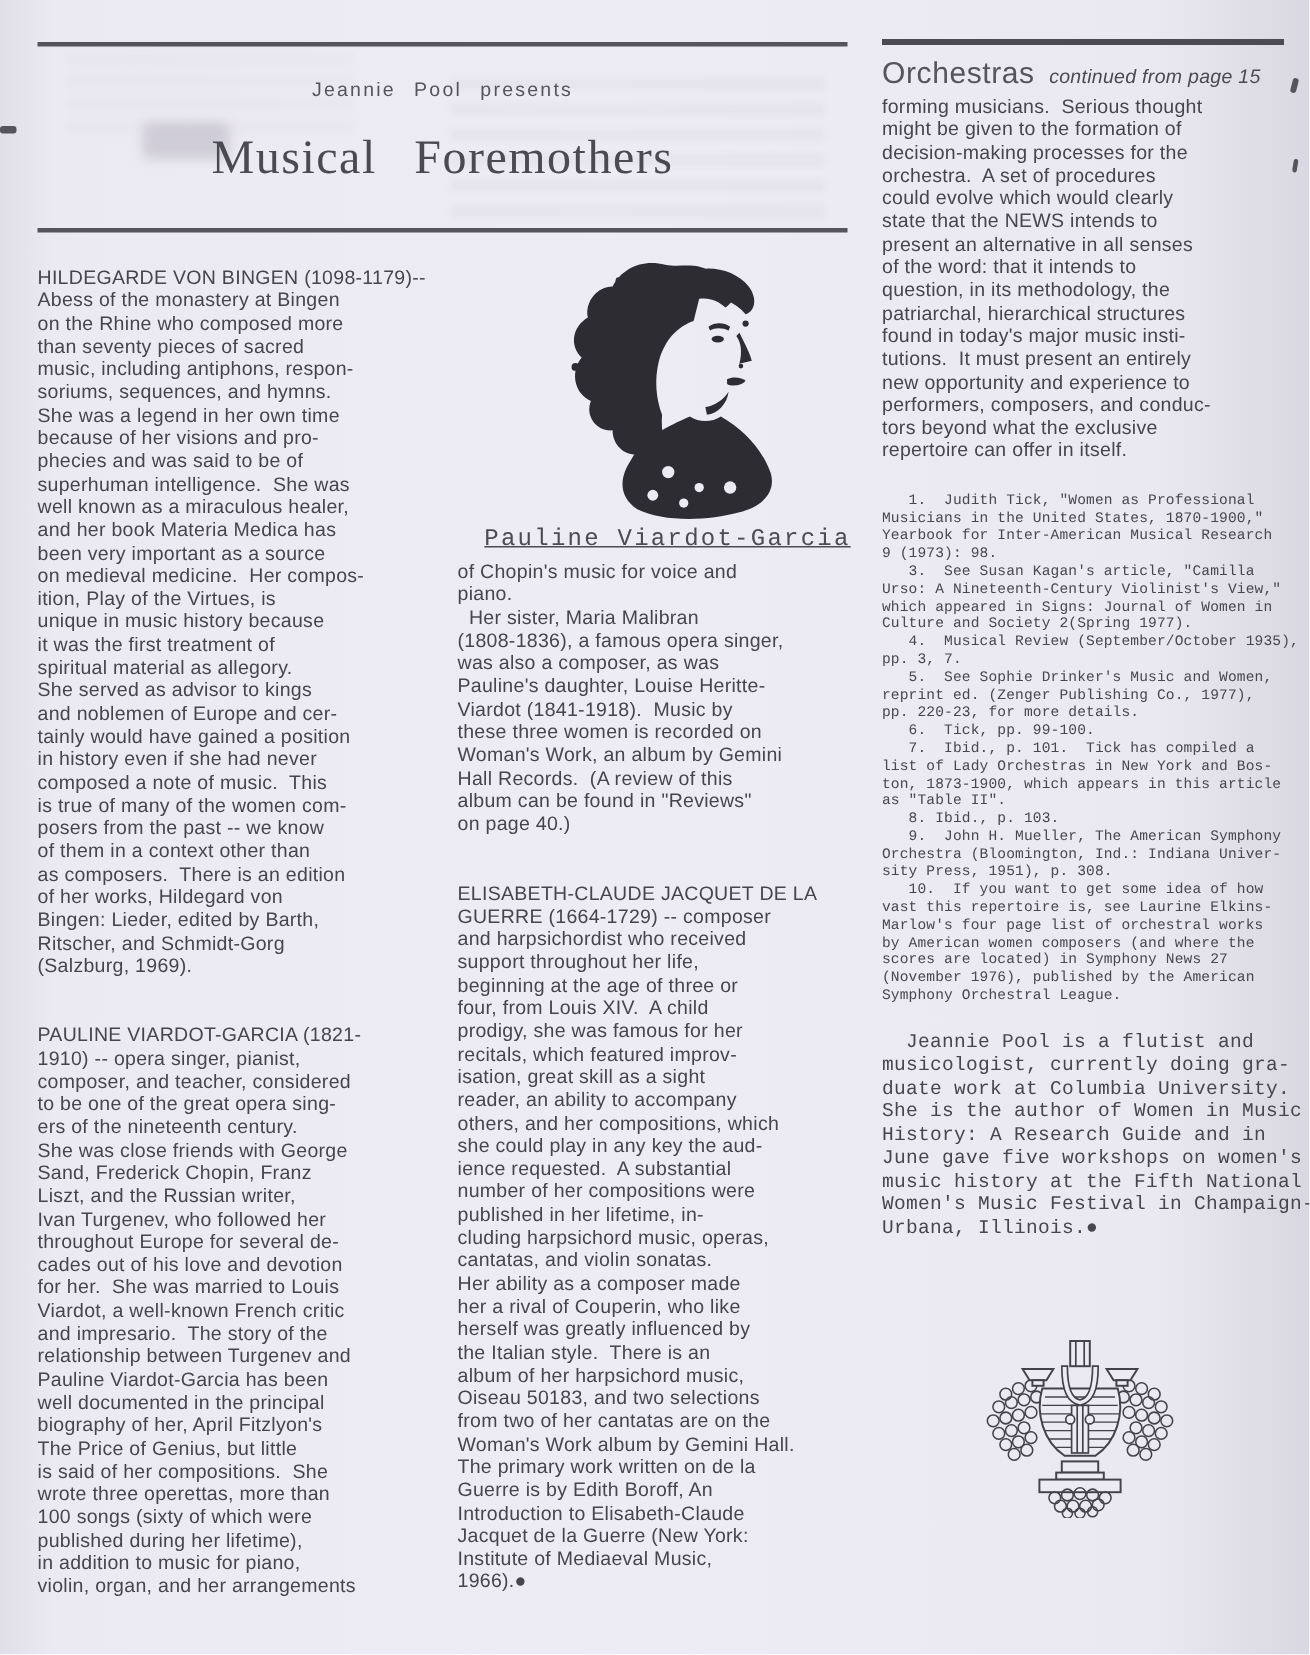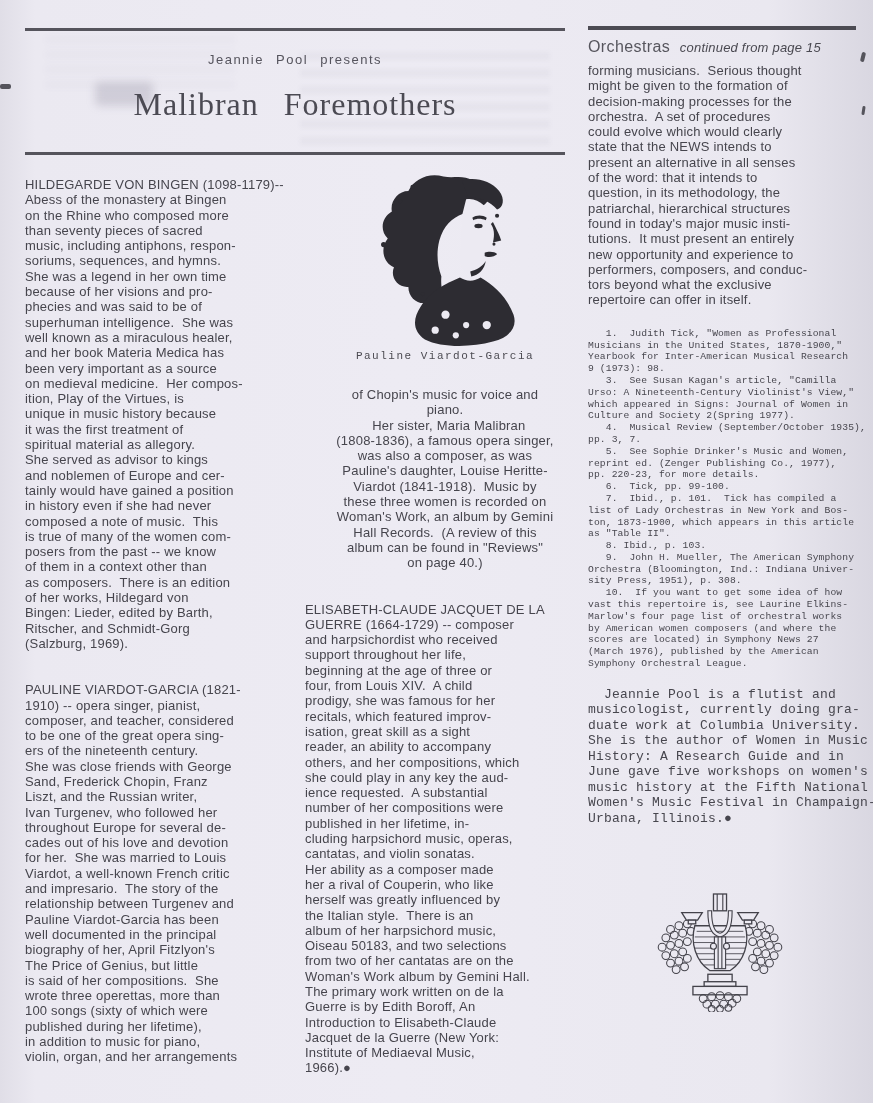--- a/index.html
+++ b/index.html
@@ -17,26 +17,26 @@
     letter-spacing:1px;word-spacing:16px;}
   .col{position:absolute;}
   .col-left{left:25px;top:177px;width:290px;}
   .col-mid{left:305px;top:170px;width:280px;}
   .col-right{left:588px;top:26px;width:285px;}
   .body-text{margin:0;font-family:Liberation Sans, sans-serif;font-size:13px;
     line-height:15.3px;letter-spacing:0.2px;color:#46454d;white-space:pre;}
   .col-left .body-text + .body-text{margin-top:31px;}
   .para-gap{margin-top:31px !important;}
   .portrait{width:165px;margin:0 auto;height:176px;}
-  .caption{margin-top:4px;text-align:center;font-size:11px;letter-spacing:1.5px;
-    color:#4c4b52;}
-  .col-mid .first-text{margin-top:25px;text-align:center;}
+  .caption{margin-top:4px;text-align:center;font-size:16px;letter-spacing:1.5px;
+    color:#4c4b52;text-decoration:underline;}
+  .col-mid .first-text{margin-top:5px;}
   .rule-right{position:relative;width:268px;height:4px;background:#4c4b53;margin:0 0 8px 0;}
   .cont-heading{height:20px;margin-bottom:5px;white-space:nowrap;}
-  .cont-label{font-family:"Liberation Sans",sans-serif;font-size:16px;color:#56555d;
+  .cont-label{font-family:"Liberation Sans",sans-serif;font-size:20px;color:#56555d;
     letter-spacing:0.4px;}
   .cont-note{font-family:Liberation Sans, sans-serif;font-style:italic;font-size:13px;
     color:#4a4951;letter-spacing:0.2px;}
   .footnotes{margin-top:20px;}
   .footnote{margin:0;font-size:9.7px;line-height:11.8px;letter-spacing:0.1px;
     color:#48474f;white-space:pre;font-family:"Liberation Mono",monospace;}
   .bio{margin:17px 0 0 0;font-size:13px;line-height:15.5px;
     letter-spacing:0.2px;color:#47464e;white-space:pre;font-family:"Liberation Mono",monospace;}
   .ornament{position:absolute;left:650px;top:888px;width:140px;height:124px;}
   .footer{position:absolute;left:27px;top:1116px;font-style:italic;font-size:13.5px;
@@ -61,21 +61,21 @@
 
   <div class="ghost g3"></div>
   <div class="ghost g2"></div>
   <div class="ghost g1"></div>
   <div class="artifact a1"></div>
   <div class="artifact a2"></div>
   <div class="artifact a3"></div>
 
   <div class="rule rule-top"></div>
   <div class="kicker">Jeannie Pool presents</div>
-  <div class="title">Malibran Foremothers</div>
+  <div class="title">Musical Foremothers</div>
   <div class="rule rule-mid"></div>
 
   <div class="col col-left">
     <p class="body-text">HILDEGARDE VON BINGEN (1098-1179)--
 Abess of the monastery at Bingen
 on the Rhine who composed more
 than seventy pieces of sacred
 music, including antiphons, respon-
 soriums, sequences, and hymns.
 She was a legend in her own time
@@ -250,21 +250,21 @@
 as "Table II".</p>
       <p class="footnote">   8. Ibid., p. 103.</p>
       <p class="footnote">   9.  John H. Mueller, The American Symphony
 Orchestra (Bloomington, Ind.: Indiana Univer-
 sity Press, 1951), p. 308.</p>
       <p class="footnote">   10.  If you want to get some idea of how
 vast this repertoire is, see Laurine Elkins-
 Marlow's four page list of orchestral works
 by American women composers (and where the
 scores are located) in Symphony News 27
-(March 1976), published by the American
+(November 1976), published by the American
 Symphony Orchestral League.</p>
     </div>
     <p class="bio">  Jeannie Pool is a flutist and
 musicologist, currently doing gra-
 duate work at Columbia University.
 She is the author of Women in Music
 History: A Research Guide and in
 June gave five workshops on women's
 music history at the Fifth National
 Women's Music Festival in Champaign-

